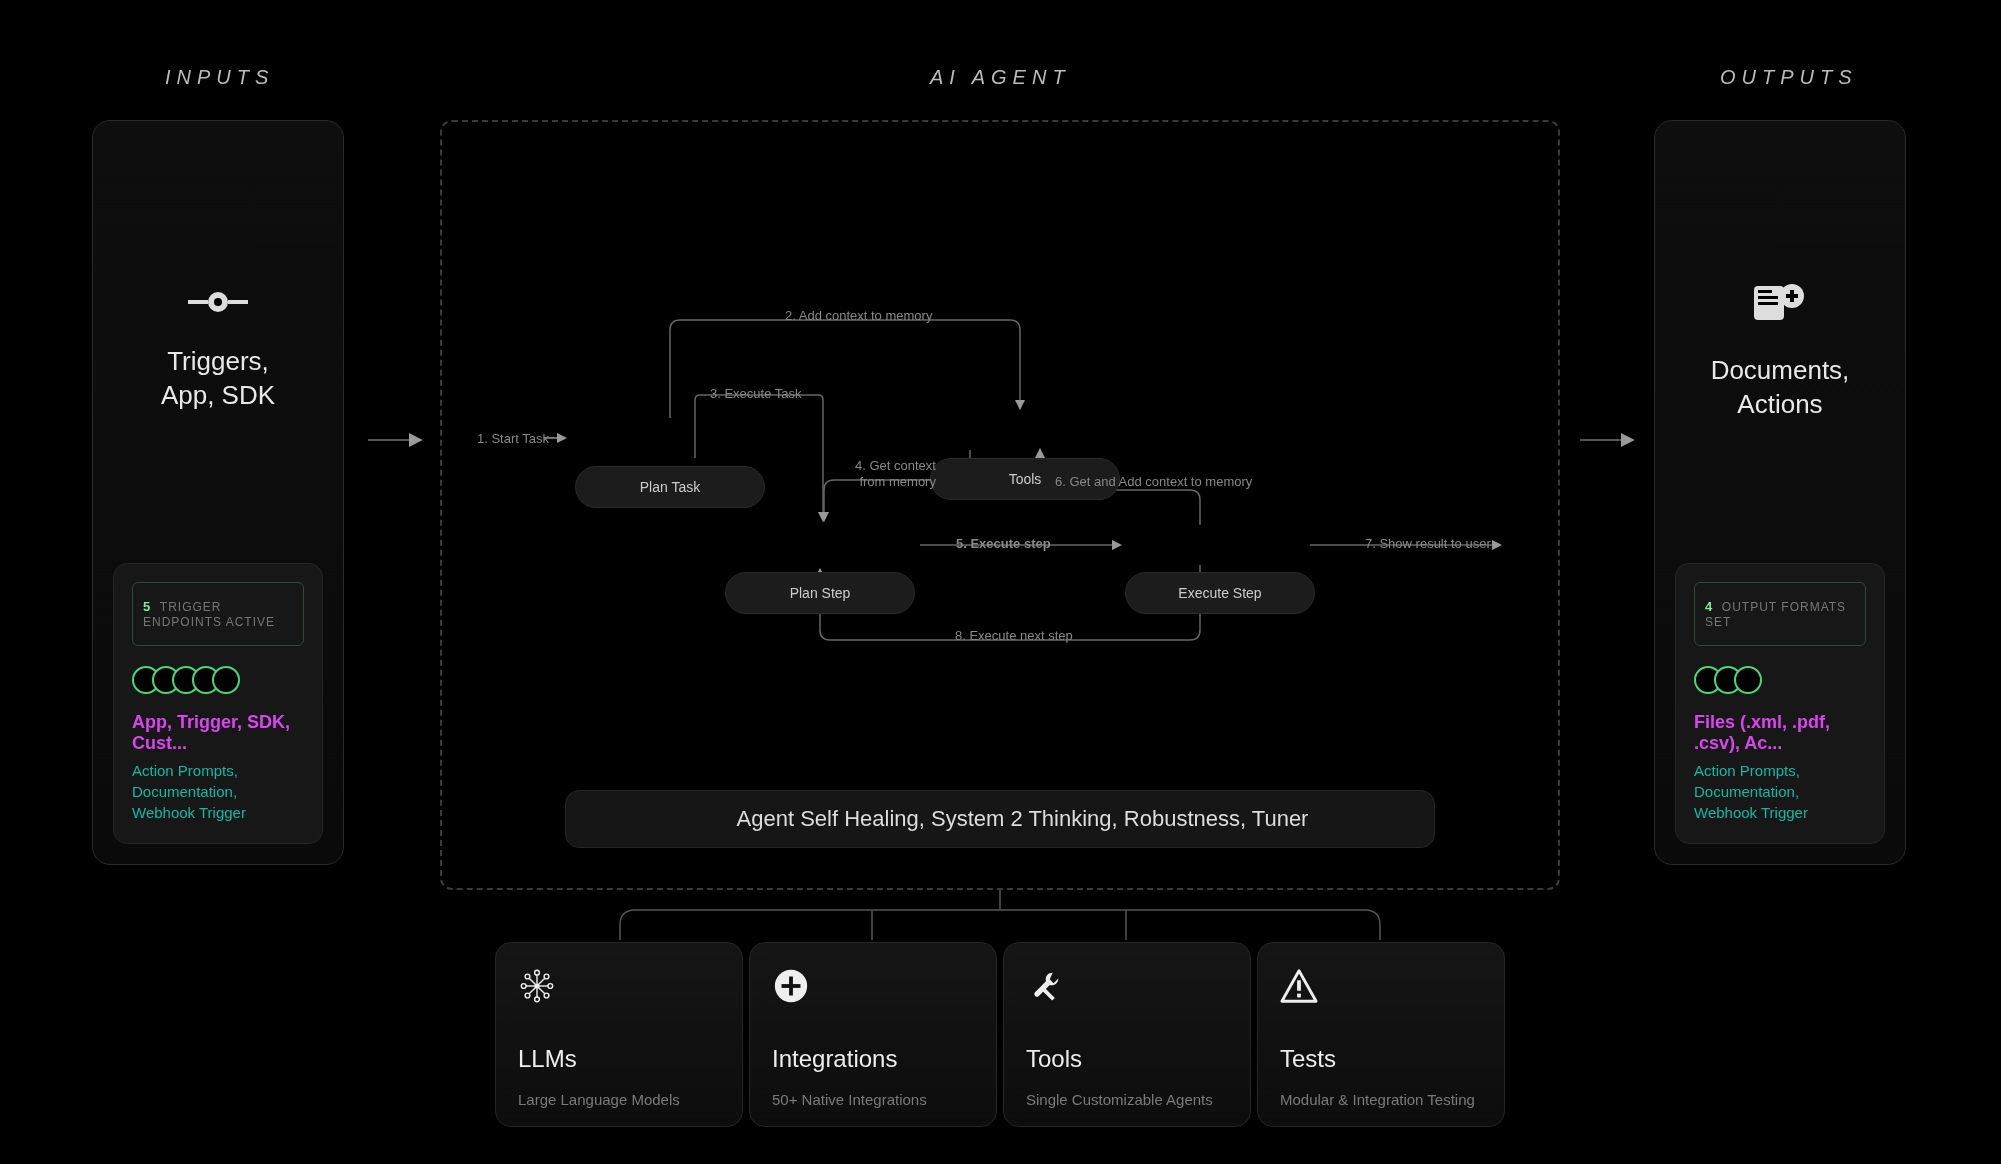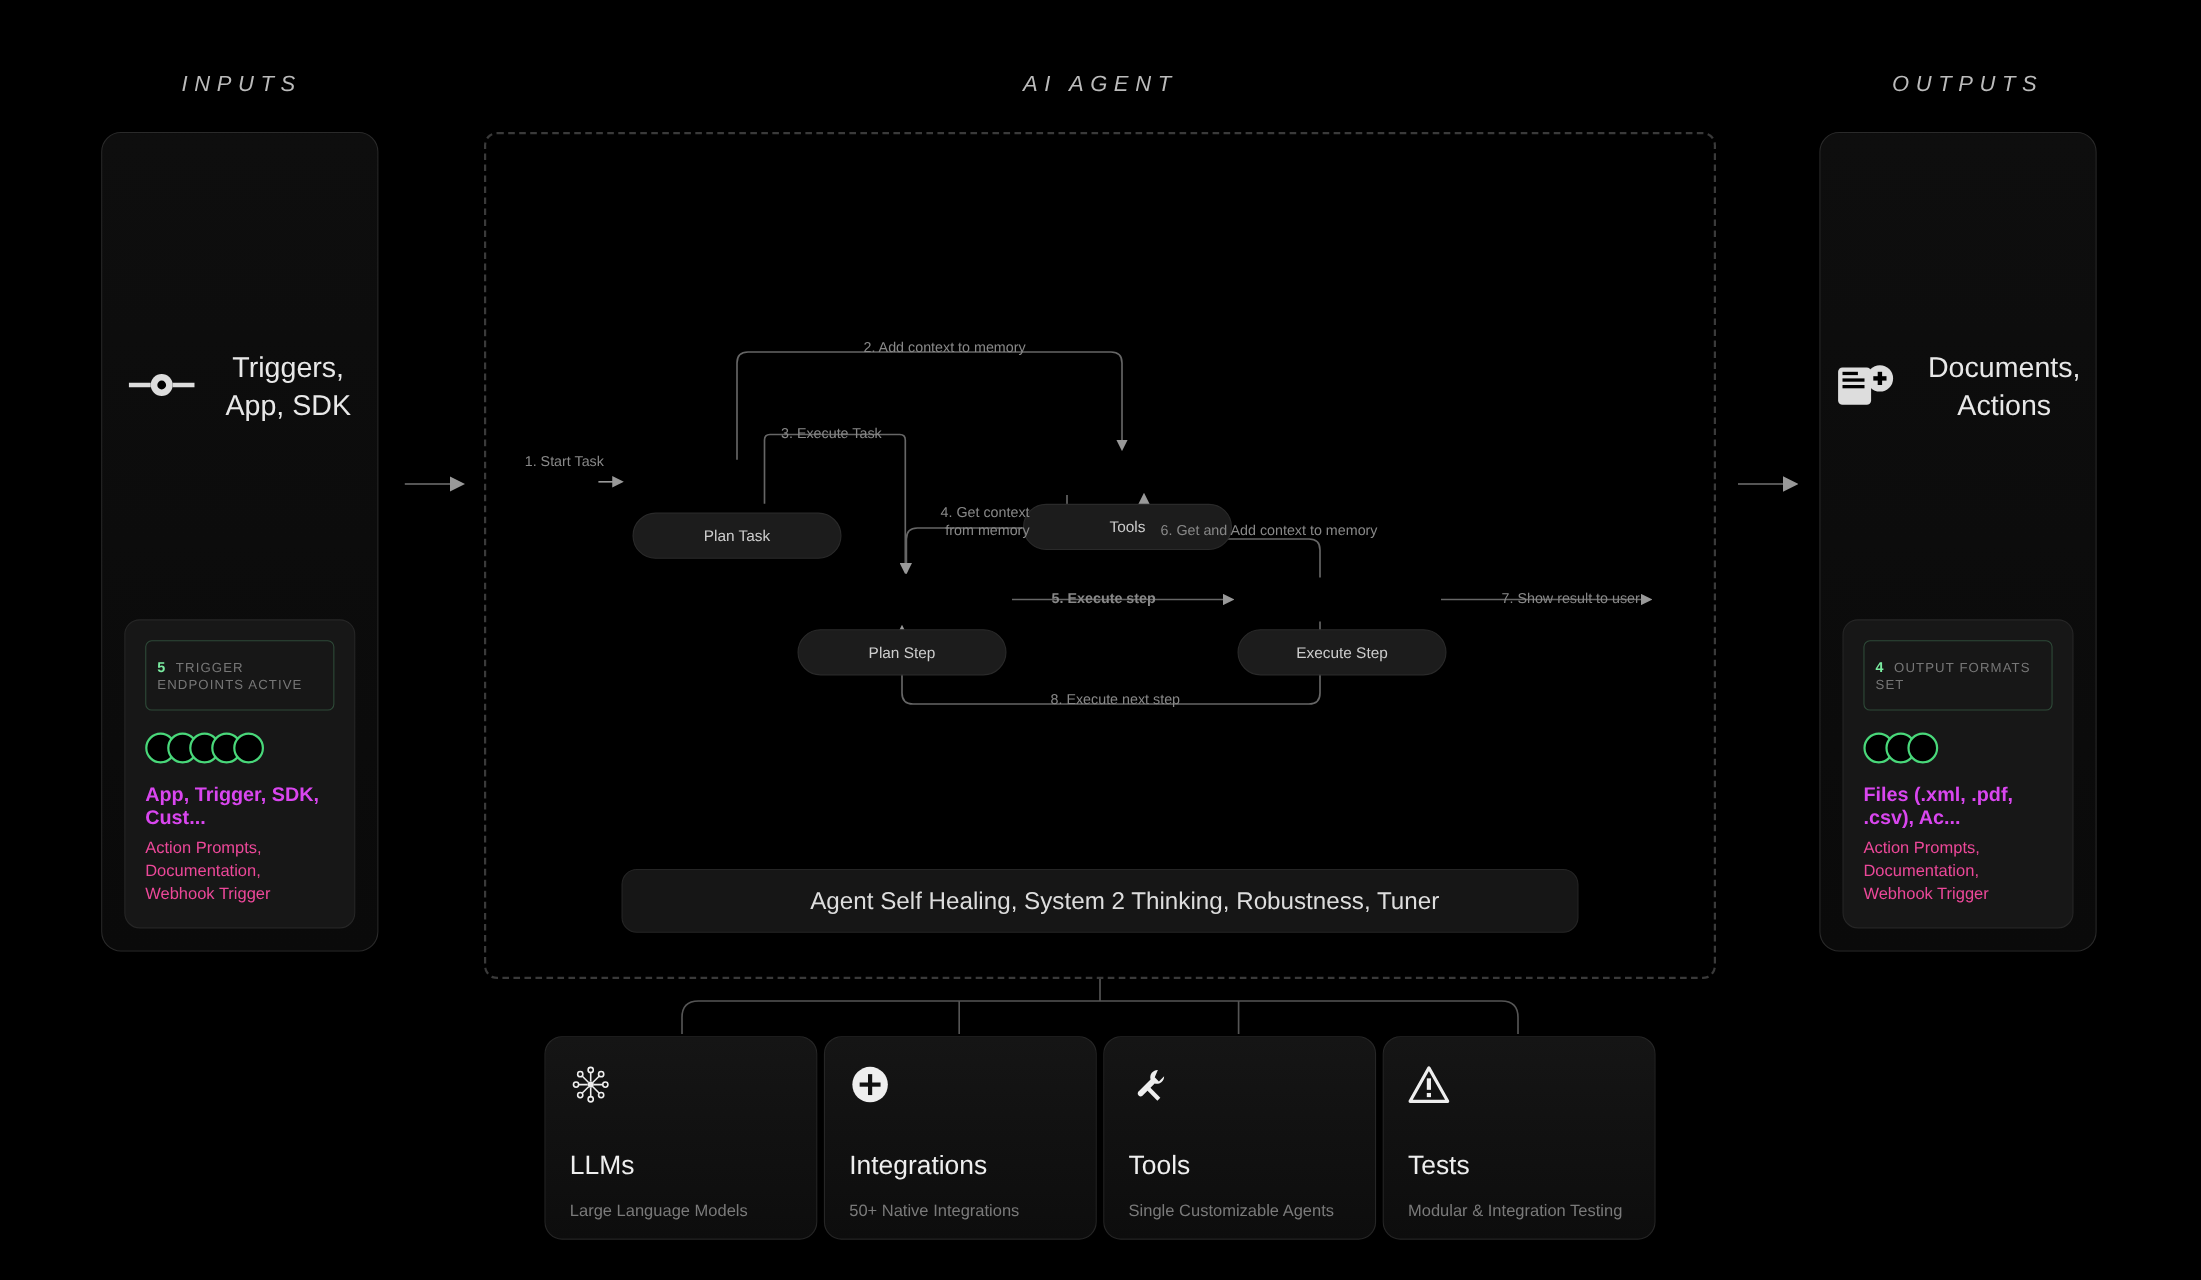--- a/index.html
+++ b/index.html
@@ -27,21 +27,21 @@
     border: 1px solid #2a2a2a;
     border-radius: 18px;
     background: linear-gradient(180deg, #0e0e0e 0%, #0a0a0a 100%);
     padding: 20px;
     display: flex;
     flex-direction: column;
   }
   .panel-upper {
     flex: 1;
     display: flex;
-    flex-direction: row;
+    flex-direction: column;
     align-items: center;
     justify-content: center;
     gap: 28px;
   }
   .panel-title {
     font-size: 26px;
     font-weight: 400;
     text-align: center;
     line-height: 1.3;
     color: #e8e8e8;
@@ -79,21 +79,21 @@
   }
   .dot:first-child { margin-left: 0; }
   .status-line1 {
     font-size: 18px;
     font-weight: 600;
     color: #d946ef;
     margin-bottom: 6px;
   }
   .status-line2 {
     font-size: 15px;
-    color: #ec4899;
+    color: #14b8a6;
     line-height: 1.4;
   }
   .center-box {
     position: absolute;
     border: 2px dashed #3a3a3a;
     border-radius: 12px;
   }
   .flow-node {
     position: absolute;
     background: #1c1c1c;
@@ -239,21 +239,21 @@
   <line x1="1310" y1="545" x2="1500" y2="545" stroke="#666" stroke-width="1.5" marker-end="url(#ah)"></line>
 
   <path d="M 1200 565 L 1200 630 Q 1200 640 1190 640 L 830 640 Q 820 640 820 630 L 820 570" stroke="#666" stroke-width="1.5" fill="none" marker-end="url(#ah)"></path>
 
   <path d="M 1000 890 L 1000 910" stroke="#555" stroke-width="1.5" fill="none"></path>
   <path d="M 620 940 L 620 925 Q 620 910 635 910 L 1365 910 Q 1380 910 1380 925 L 1380 940" stroke="#555" stroke-width="1.5" fill="none"></path>
   <line x1="872" y1="910" x2="872" y2="940" stroke="#555" stroke-width="1.5"></line>
   <line x1="1126" y1="910" x2="1126" y2="940" stroke="#555" stroke-width="1.5"></line>
 </svg>
 
-<div class="flow-label" style="left:477px; top:412px;">1.  Start Task</div>
+<div class="flow-label" style="left:477px; top:431px;">1.  Start Task</div>
 
 <div class="flow-node" style="left:575px; top:418px; width:190px; height:42px;">Plan Task</div>
 <div class="flow-node" style="left:930px; top:410px; width:190px; height:42px;">Tools</div>
 <div class="flow-node" style="left:725px; top:524px; width:190px; height:42px;">Plan Step</div>
 <div class="flow-node" style="left:1125px; top:524px; width:190px; height:42px;">Execute Step</div>
 
 <div class="flow-label" style="left:785px; top:308px;">2. Add context to memory</div>
 <div class="flow-label" style="left:710px; top:386px;">3. Execute Task</div>
 <div class="flow-label" style="left:855px; top:458px; white-space: pre-line; line-height:1.2;text-align:right;">4. Get context
 from memory</div>

